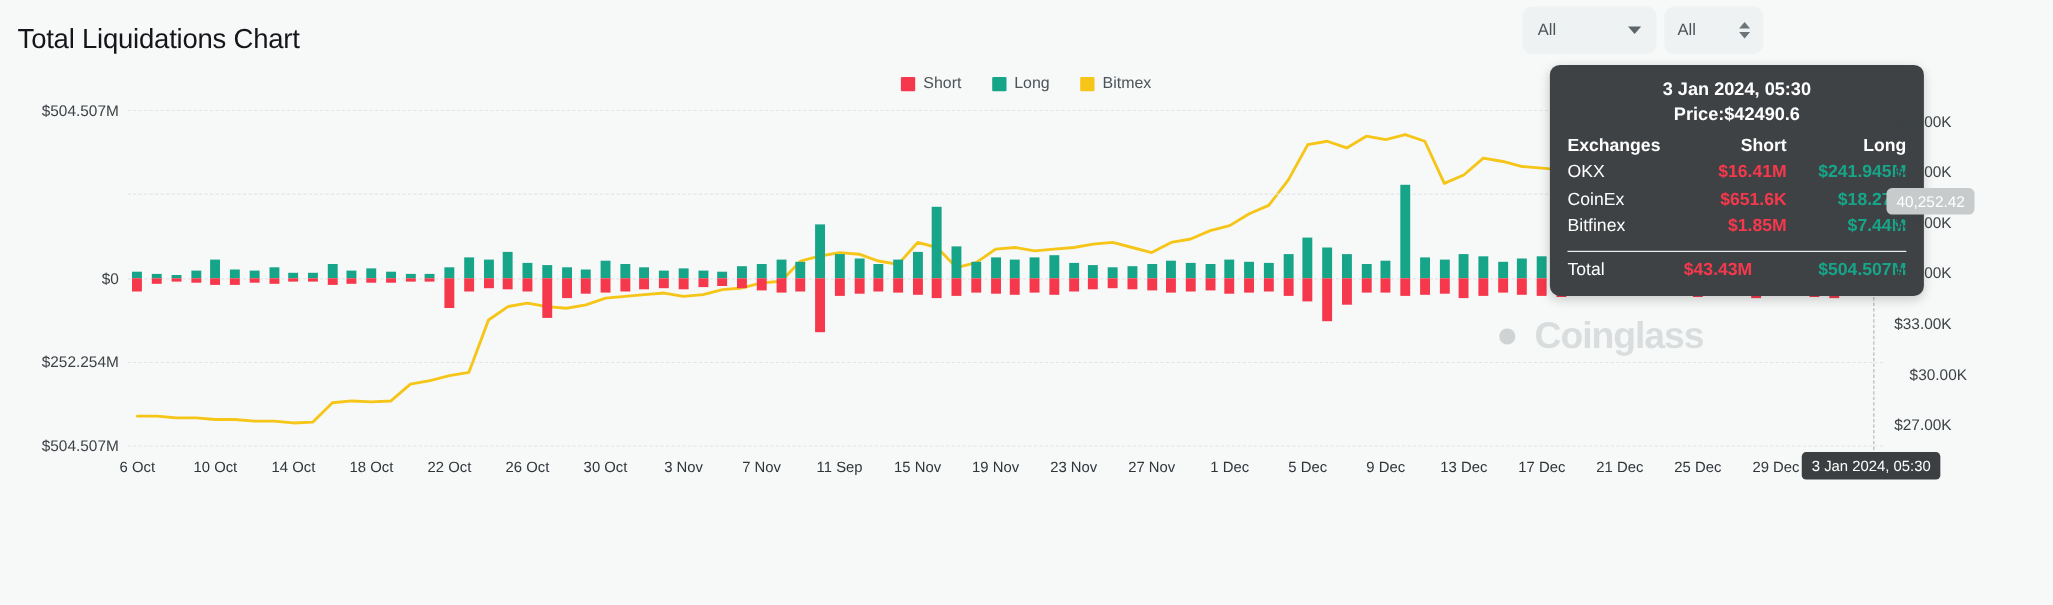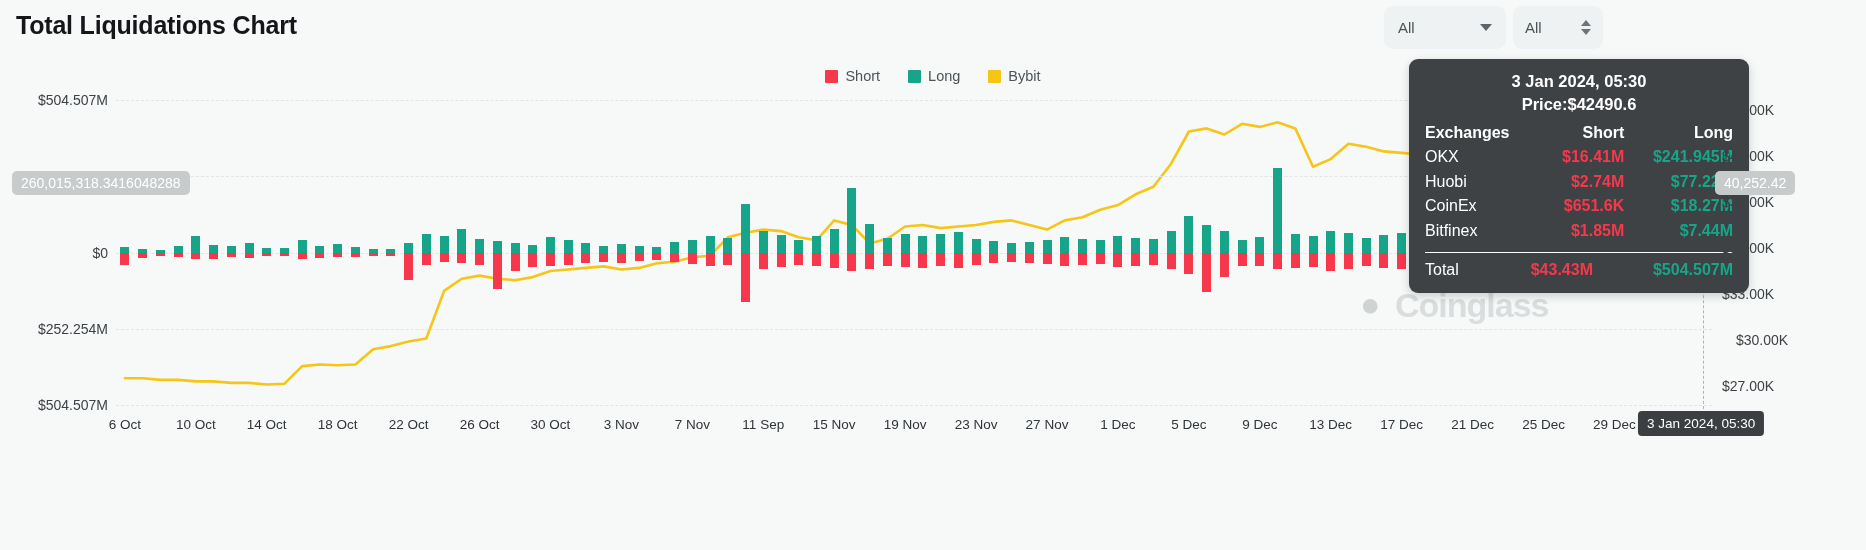--- a/index.html
+++ b/index.html
@@ -6,22 +6,22 @@
   html, body {
     width: 1866px; height: 550px;
     background: #f7f8f8;
     font-family: "Liberation Sans", sans-serif;
     overflow: hidden;
   }
   #app { position: relative; width: 1866px; height: 550px; background: #f7f8f8; }
 
   
   #page-title {
-    position: absolute; left: 16px; top: 11px;
-    font-size: 25px; font-weight: bold; color: #14161a;
+    position: absolute; left: 16px; top: 22px;
+    font-size: 25px; font-weight: normal; color: #14161a;
     letter-spacing: -0.2px;
   }
   .sel {
     position: absolute; top: 6px; height: 43px;
     background: #eef2f3; border-radius: 9px;
     display: flex; align-items: center;
     color: #4b5358; font-size: 15px;
     cursor: pointer; user-select: none;
   }
   #select-all-primary { left: 1384px; width: 122px; padding: 0 14px; justify-content: space-between; }
@@ -172,21 +172,21 @@
       <div class="legend-item">
         <span class="legend-swatch" style="background: rgb(245, 56, 76);"></span>
         <span class="legend-label">Short</span>
       </div>
       <div class="legend-item">
         <span class="legend-swatch" style="background: rgb(23, 165, 137);"></span>
         <span class="legend-label">Long</span>
       </div>
       <div class="legend-item">
         <span class="legend-swatch" style="background: rgb(245, 197, 24);"></span>
-        <span class="legend-label">Bybit</span>
+        <span class="legend-label">Bitmex</span>
       </div>
     </div>
 
   <div id="plot-area">
     <svg id="price-svg" viewBox="0 0 1596 305" preserveAspectRatio="none">
       <polyline id="price-path" fill="none" stroke="#f5c518" stroke-width="2.6" stroke-linejoin="round" stroke-linecap="round" points="8.9,278.3 26.6,278.3 44.3,279.9 62.1,279.9 79.8,281.4 97.5,281.4 115.3,282.9 133.0,282.9 150.7,284.5 168.5,283.7 186.2,266.1 203.9,264.5 221.7,265.3 239.4,264.5 257.1,249.2 274.9,246.1 292.6,241.5 310.3,238.5 328.1,190.9 345.8,178.7 363.5,175.6 381.3,178.7 399.0,180.2 416.7,177.1 434.5,171.0 452.2,169.5 469.9,167.9 487.7,166.4 505.4,169.5 523.1,167.9 540.9,163.3 558.6,161.8 576.3,157.2 594.1,155.7 611.8,137.3 629.5,132.7 647.3,129.6 665.0,131.1 682.7,137.3 700.5,140.3 718.2,120.4 735.9,125.0 753.7,143.4 771.4,138.8 789.1,126.5 806.9,125.0 824.6,128.1 842.3,126.5 860.1,125.0 877.8,121.9 895.5,120.4 913.3,125.0 931.0,129.6 948.7,120.4 966.5,117.3 984.2,109.7 1001.9,105.1 1019.7,94.3 1037.4,86.7 1055.1,63.7 1072.9,31.5 1090.6,28.4 1108.3,34.5 1126.1,23.8 1143.8,26.9 1161.5,22.3 1179.3,28.4 1197.0,66.7 1214.7,59.1 1232.5,43.7 1250.2,46.8 1267.9,51.4 1285.7,52.9 1303.4,54.5 1321.1,29.9 1338.9,26.9 1356.6,28.4 1374.3,31.5 1392.1,29.9 1409.8,40.7 1427.5,48.3 1445.3,52.9 1463.0,48.3 1480.7,46.8 1498.5,45.3 1516.2,48.3 1533.9,43.7 1551.7,22.3 1569.4,2.3 1587.1,48.5"></polyline>
     </svg>
   <div class="gridline" style="top: 0px;"></div>
       <div class="gridline" style="top: 76.2498px;"></div>
       <div class="gridline" style="top: 152.5px;"></div>
@@ -568,25 +568,20 @@
             <th>Exchanges</th>
             <th>Short</th>
             <th>Long</th>
           </tr>
         </thead>
       <tbody id="tooltip-body">
           <tr>
             <td class="ex">OKX</td>
             <td class="short">$16.41M</td>
             <td class="long">$241.945M</td>
-          </tr>
-          <tr>
-            <td class="ex">Huobi</td>
-            <td class="short">$2.74M</td>
-            <td class="long">$77.22M</td>
           </tr>
           <tr>
             <td class="ex">CoinEx</td>
             <td class="short">$651.6K</td>
             <td class="long">$18.27M</td>
           </tr>
           <tr>
             <td class="ex">Bitfinex</td>
             <td class="short">$1.85M</td>
             <td class="long">$7.44M</td>
@@ -602,21 +597,20 @@
         <td>$504.507M</td>
       </tr>
         </tbody>
     </table>
   </div>
 
 <div class="ytick-left" style="top: 100px;">$504.507M</div>
     <div class="ytick-left" style="top: 252.5px;">$0</div>
     <div class="ytick-left" style="top: 328.75px;">$252.254M</div>
     <div class="ytick-left" style="top: 405px;">$504.507M</div>
-    <div class="axis-badge" id="badge-left" style="top: 183px;">260,015,318.3416048288</div>
     <div class="ytick-right" style="top: 110px;">$45.00K</div>
     <div class="ytick-right" style="top: 156px;">$42.00K</div>
     <div class="ytick-right" style="top: 202px;">$39.00K</div>
     <div class="ytick-right" style="top: 248px;">$36.00K</div>
     <div class="ytick-right" style="top: 294px;">$33.00K</div>
     <div class="ytick-right" style="top: 340px; margin-left: 14px;">$30.00K</div>
     <div class="ytick-right" style="top: 386px;">$27.00K</div>
     <div class="axis-badge" id="badge-right" style="top: 183px;">40,252.42</div>
     <div class="xtick" style="left: 124.867px;">6 Oct</div>
     <div class="xtick" style="left: 195.8px;">10 Oct</div>

